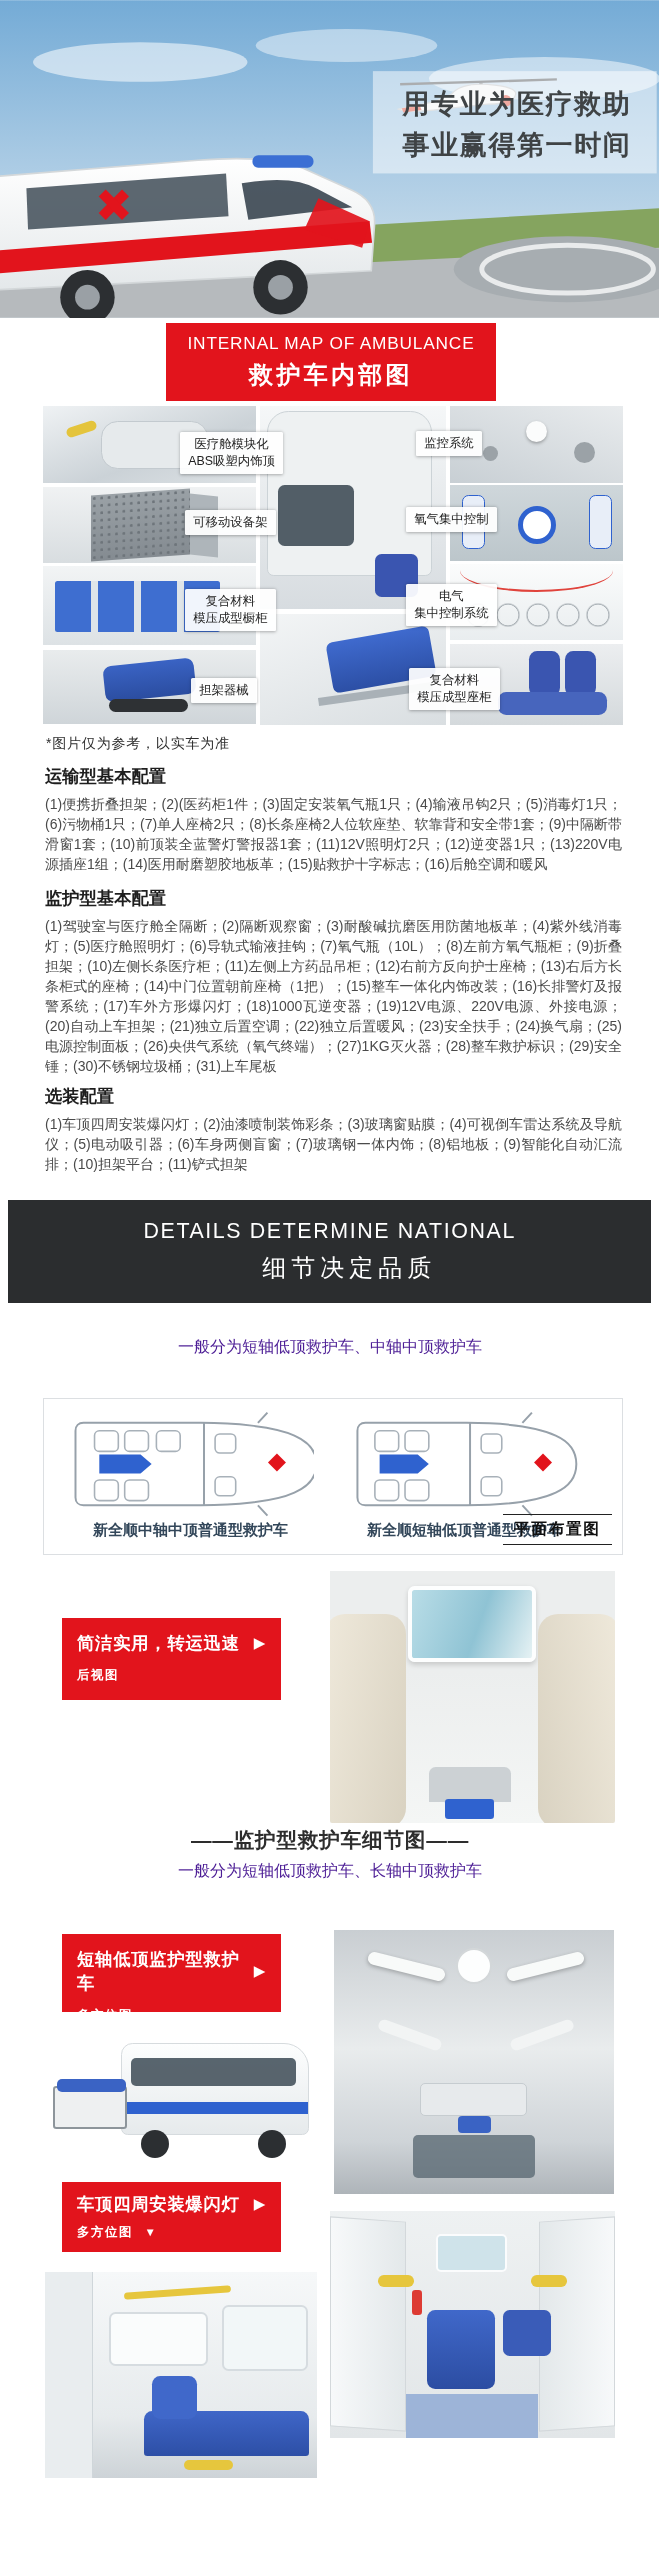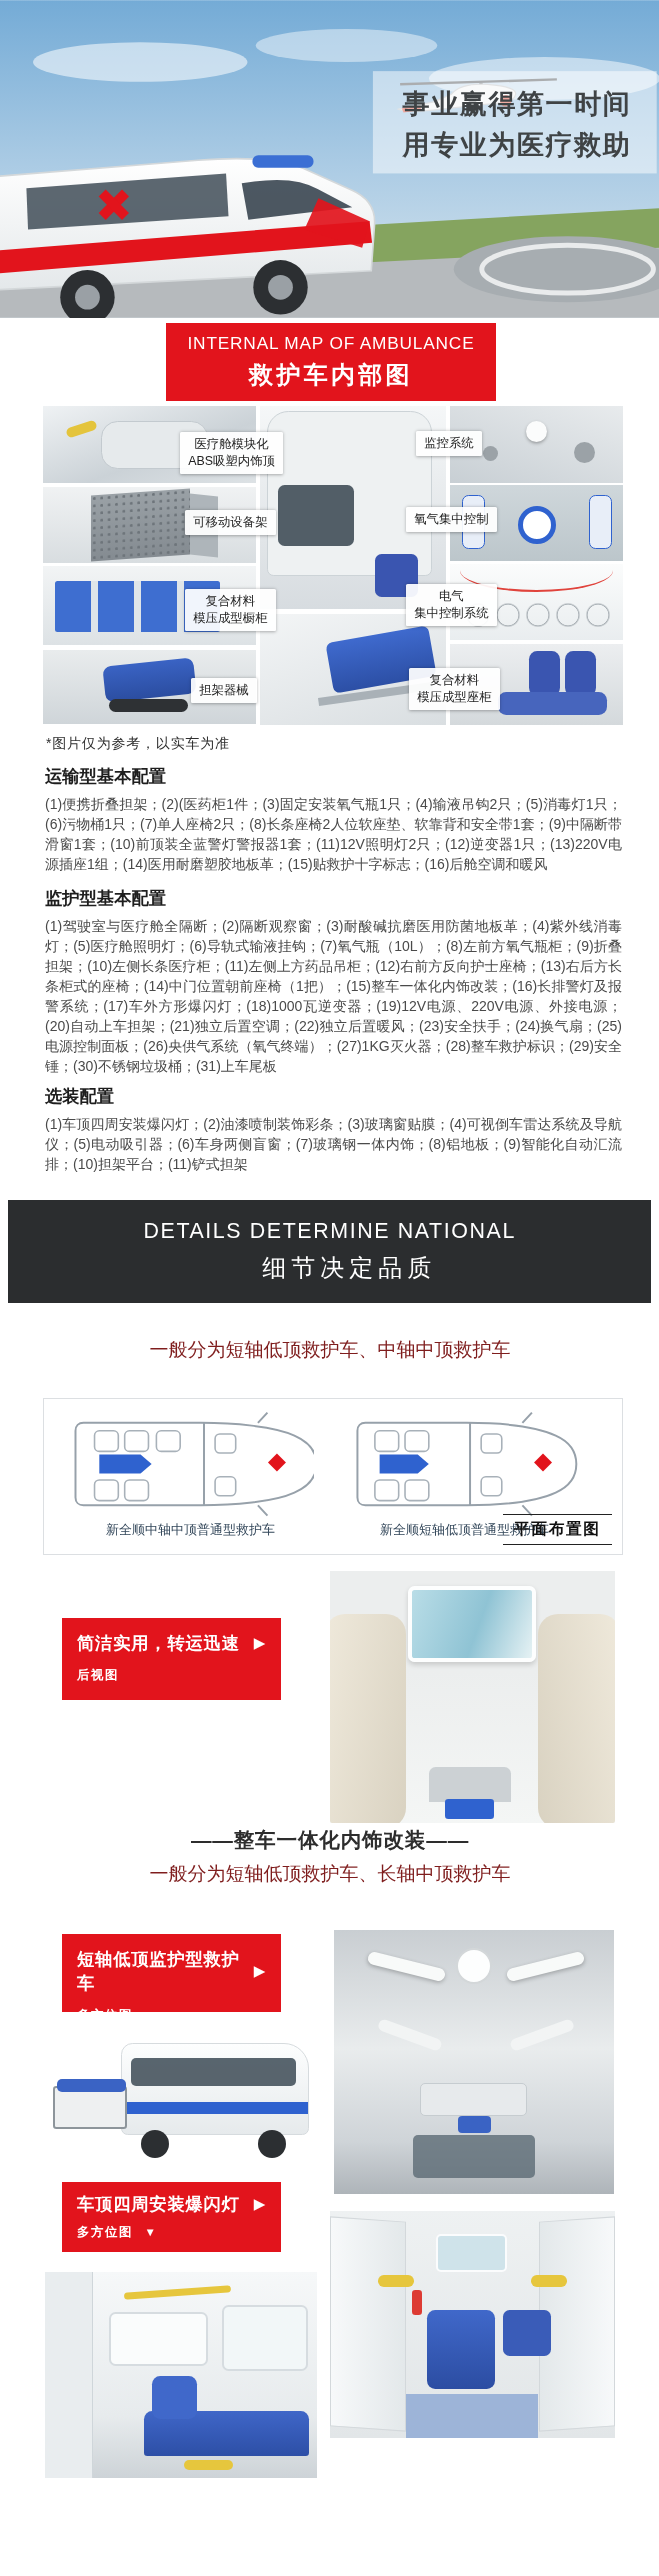--- a/index.html
+++ b/index.html
@@ -33,26 +33,26 @@
           border-radius:1.6px; z-index:5; }
   .map-note { position:absolute; left:46px; top:735px; font-size:14px; color:#2f2f2f; letter-spacing:0.8px; }
 
   
   .cfg-title { position:absolute; left:45px; width:577px; font-size:17.3px; font-weight:bold; color:#1e1e1e; }
   .cfg-body  { position:absolute; left:45px; width:577px; font-size:14px; line-height:20px; color:#4a4a4a; text-align:justify; }
 
   
   .sec-head { position:absolute; left:0; width:660px; text-align:center; }
   .sec-head .t { font-size:20.6px; font-weight:bold; color:#2d2d2d; letter-spacing:0.8px; }
-  .sec-head .s { font-size:19px; color:#7f1d1d; margin-top:7.4px; }
+  .sec-head .s { font-size:16px; color:#4c1d95; margin-top:7.4px; }
 
   
   .floorplan { position:absolute; left:43px; top:1398px; width:580px; height:157px; background:#fff; border:0.8px solid #dcdfe2; }
   .fp-van { position:absolute; top:8.2px; }
-  .fp-cap { position:absolute; top:122px; font-size:13px; font-weight:normal; color:#33475a; width:247px; text-align:center; }
+  .fp-cap { position:absolute; top:122px; font-size:15px; font-weight:bold; color:#33475a; width:247px; text-align:center; }
   .fp-badge { position:absolute; right:10px; top:115px; font-size:15.7px; font-weight:bold; color:#111;
               border-top:1.6px solid #222; border-bottom:1.6px solid #222; padding:4.1px 11.5px; letter-spacing:1.6px; }
 
   
   .feat { position:absolute; left:62px; width:219px; background:#e2141c; color:#fff; padding:13px 15px 10px 15px; }
   .feat .row1 { display:flex; align-items:center; justify-content:space-between; font-size:17.3px; font-weight:bold; letter-spacing:0.8px; }
   .feat .arr  { font-size:15px; margin-left:5px; }
   .feat .row2 { text-align:left; font-size:12.4px; font-weight:bold; margin-top:11.5px; letter-spacing:1.6px; }
   .feat .arr2 { font-size:11.5px; margin-left:6.6px; }
 
@@ -103,22 +103,22 @@
           <rect x="-6" y="-20" width="12" height="40" fill="#e2141c" transform="rotate(45)"></rect>
           <rect x="-6" y="-20" width="12" height="40" fill="#e2141c" transform="rotate(-45)"></rect>
         </g>
         <ellipse cx="118" cy="182" rx="33" ry="33" fill="#2c2f32"></ellipse>
         <ellipse cx="118" cy="182" rx="15" ry="15" fill="#9aa0a5"></ellipse>
         <ellipse cx="352" cy="170" rx="33" ry="33" fill="#2c2f32"></ellipse>
         <ellipse cx="352" cy="170" rx="15" ry="15" fill="#9aa0a5"></ellipse>
       </g>
     </svg>
     <div class="hero-slogan">
+      <div>用专业为医疗救助</div>
       <div>事业赢得第一时间</div>
-      <div>用专业为医疗救助</div>
     </div>
   </div>
 
   <div class="red-banner">
     <div class="en">INTERNAL MAP OF AMBULANCE</div>
     <div class="zh">救护车内部图</div>
   </div>
 
   <div class="map">
 
@@ -246,21 +246,21 @@
   </div>
   <div class="photo" style="left:330px;top:1571px;width:285px;height:252px;background:linear-gradient(180deg,#eceeee 0 40%,#f4f6f5);">
     <i class="shape" style="left:78px;top:15px;width:128px;height:76px;border-radius:6.6px;background:linear-gradient(110deg,#b9dde7,#8fc3d4 55%,#e6f2f4);border:4.1px solid #fdfefe;box-shadow:0 2.5px 5px rgba(0,0,0,.15);"></i>
     <i class="shape" style="left:-5px;top:43px;width:81px;height:214px;border-radius:20px;background:linear-gradient(100deg,#efe9db,#d9d2c1);"></i>
     <i class="shape" style="left:208px;top:43px;width:82px;height:214px;border-radius:20px;background:linear-gradient(260deg,#efe9db,#d9d2c1);"></i>
     <i class="shape" style="left:99px;top:196px;width:82px;height:35px;border-radius:6.6px 6.6px 0 0;background:#ccd1d4;"></i>
     <i class="shape" style="left:115px;top:228px;width:49px;height:20px;border-radius:3.3px;background:#2f62cf;"></i>
   </div>
 
   <div class="sec-head" style="top:1826px;">
-    <div class="t">——整车一体化内饰改装——</div>
+    <div class="t">——监护型救护车细节图——</div>
     <div class="s">一般分为短轴低顶救护车、长轴中顶救护车</div>
   </div>
 
   <div class="feat" style="top:1934px;height:78px;">
     <div class="row1">
       <span>短轴低顶监护型救护车</span>
       <span class="arr">▶</span>
     </div>
     <div class="row2">
       <span>多方位图</span>

